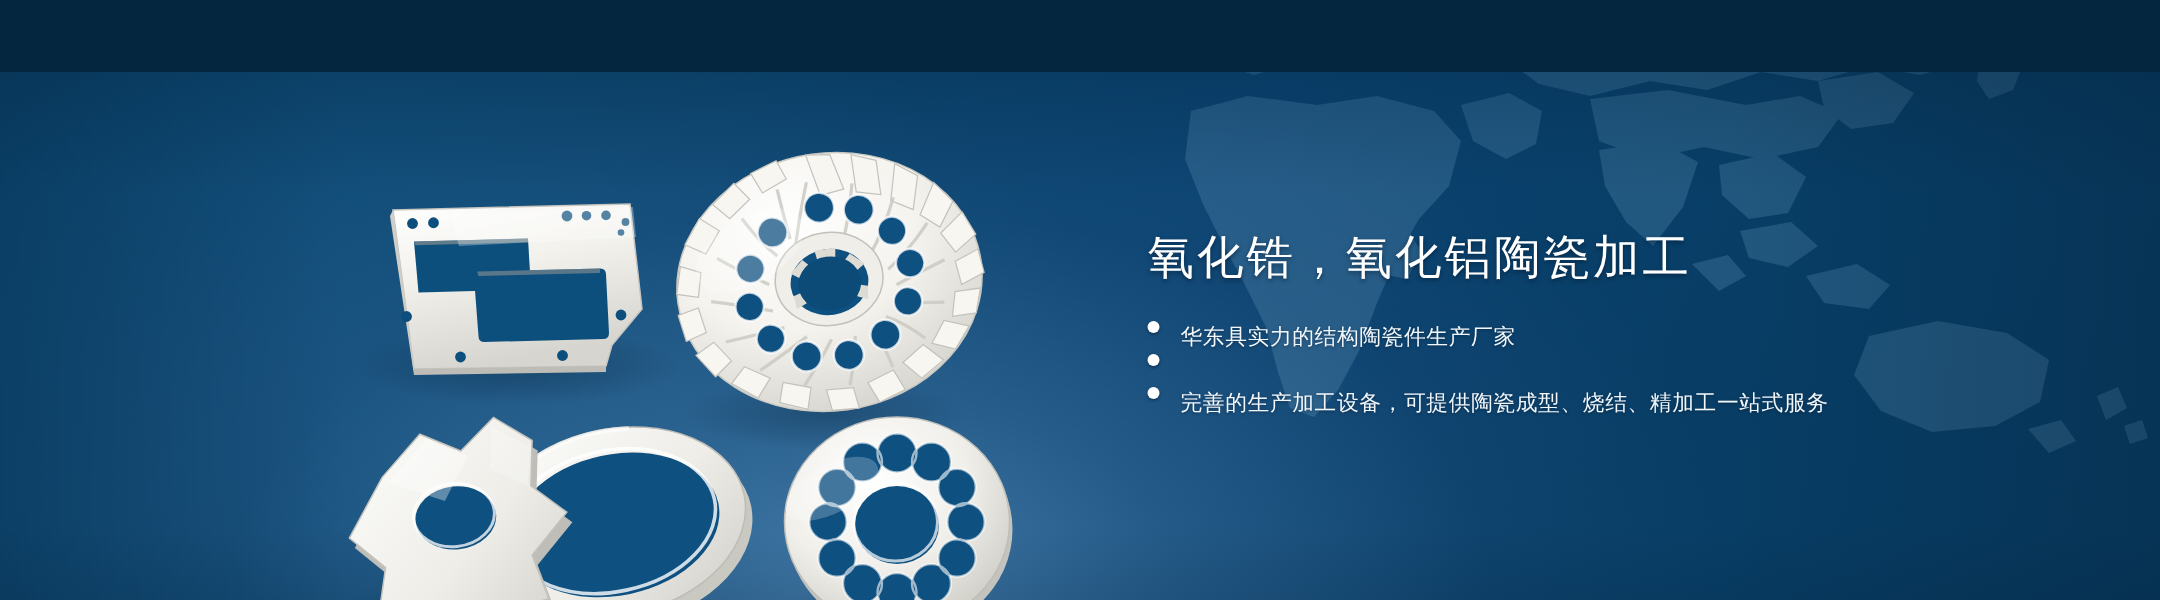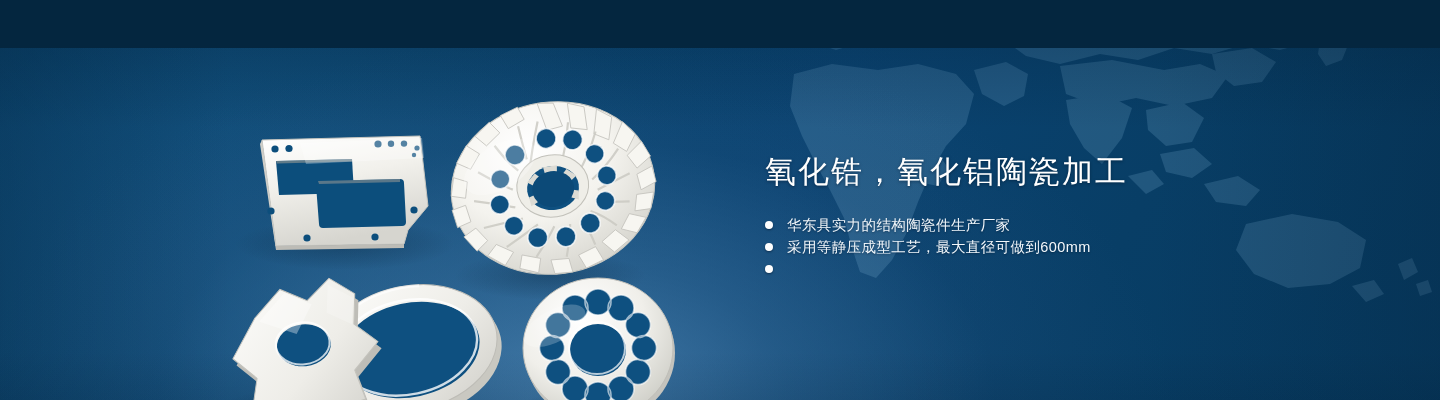--- a/index.html
+++ b/index.html
@@ -54,21 +54,20 @@
     letter-spacing:2px;
     color:#ffffff;
     font-weight:400;
     text-shadow:0 1px 3px rgba(0,20,40,.55);
     white-space:nowrap;
   }
 
   .bullets { margin-top:23px; }
   .bullet {
     display:flex;
-    align-items:center;
     height:22px;
     margin-bottom:0px;
   }
   .bullet + .bullet { margin-top:0; }
   .dot {
     width:8px; height:8px;
     border-radius:50%;
     background:#ffffff;
     margin-right:14px;
     flex:0 0 auto;
@@ -363,21 +362,21 @@
   <div class="copy">
     <div class="headline">氧化锆，氧化铝陶瓷加工</div>
 
     <div class="bullets">
       <div class="bullet">
         <span class="dot"></span>
         <span class="bullet-text">华东具实力的结构陶瓷件生产厂家</span>
       </div>
       <div class="bullet">
         <span class="dot"></span>
-        <span class="bullet-text">采用等静压成型工艺，最大直径可做到600mm</span>
       </div>
       <div class="bullet">
         <span class="dot"></span>
+        <span class="bullet-text">完善的生产加工设备，可提供陶瓷成型、烧结、精加工一站式服务</span>
       </div>
     </div>
   </div>
 
 </div>
 
 </body></html>

